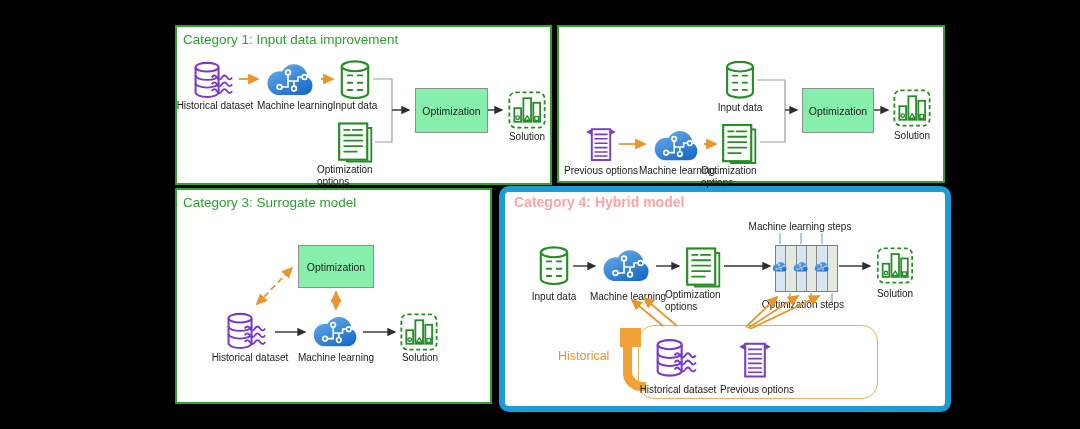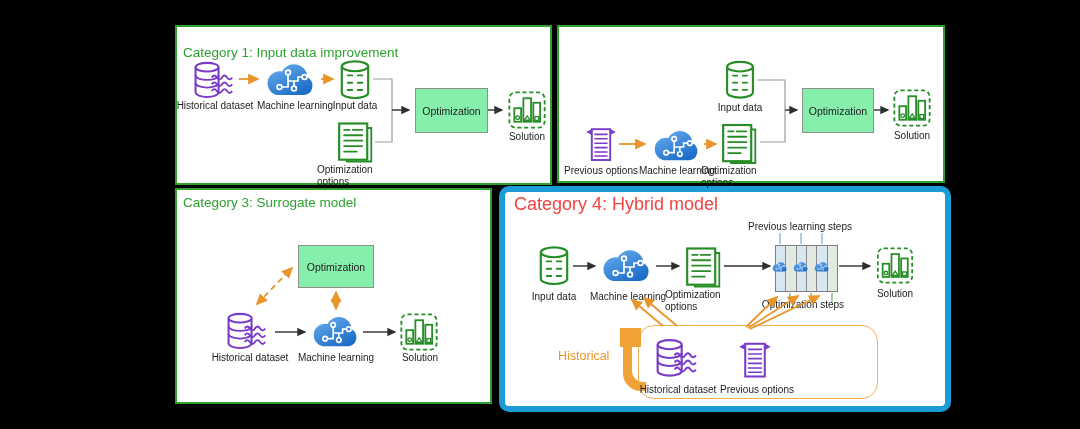--- a/index.html
+++ b/index.html
@@ -1,21 +1,21 @@
 <!DOCTYPE html>
 <html><head>
 <meta charset="utf-8">
 <style>
   html,body{margin:0;padding:0;background:#000;}
   .stage{position:relative;width:1080px;height:429px;background:#000;overflow:hidden;
          font-family:"Liberation Sans",sans-serif;}
   .panel{position:absolute;background:#fff;border:2px solid #2ea12e;box-sizing:border-box;z-index:1;}
   .panel.blue{border:6px solid #1b9cd7;border-radius:10px;z-index:2;}
   .ptitle{position:absolute;font-size:13.5px;color:#2ea12e;z-index:4;white-space:nowrap;}
-  .ptitle.blue{color:#ef4444;font-weight:normal;font-size:18px;}
+  .ptitle.blue{color:#fca5a5;font-weight:bold;font-size:14px;}
   .icon{position:absolute;z-index:3;}
   .lbl{position:absolute;z-index:4;font-size:10px;color:#1c1c1c;transform:translateX(-50%);
        white-space:nowrap;text-align:left;line-height:1.2;}
   .lbl.wrap{white-space:normal;width:78px;}
   .optbox{position:absolute;z-index:3;background:#86efac;border:1px solid #8f8f8f;box-sizing:border-box;
           display:flex;align-items:center;justify-content:center;font-size:10.5px;color:#222;}
   .stepsbox{position:absolute;z-index:3;border:1px solid #7e7e7e;box-sizing:border-box;display:flex;}
   .stripe{flex:1 1 0;border-right:1px solid #8a8a8a;}
   .stripe:last-child{border-right:none;}
   .stripe.b{background:#d8e5f3;}
@@ -95,21 +95,21 @@
         </g>
       </symbol>
     </defs>
   </svg>
 
   <section class="panel" style="left:175px;top:25px;width:377px;height:160px;"></section>
   <section class="panel" style="left:557px;top:25px;width:388px;height:158px;"></section>
   <section class="panel" style="left:175px;top:188px;width:317px;height:216px;"></section>
   <section class="panel blue" style="left:499px;top:186px;width:452px;height:226px;"></section>
 
-  <div class="ptitle" style="left:183px;top:45px;">Category 1: Input data improvement</div>
+  <div class="ptitle" style="left:183px;top:32px;">Category 1: Input data improvement</div>
   <div class="ptitle" style="left:183px;top:195px;">Category 3: Surrogate model</div>
   <div class="ptitle blue" style="left:514px;top:194px;">Category 4: Hybrid model</div>
 
   <svg class="icon" style="left:193px;top:60px;" width="46" height="40" viewBox="0 0 54 44" color="#7a3bc8">
       <use href="#sym-db-purple"></use>
     </svg>
   <div class="lbl" style="left:215px;top:100px;">Historical dataset</div>
   <svg class="icon" style="left:264px;top:61px;" width="54" height="38" viewBox="0 0 52 38">
       <use href="#sym-cloud"></use>
     </svg>
@@ -193,21 +193,21 @@
   </div>
   <svg class="minicloud" style="left:772px;top:261px;" width="16" height="12" viewBox="0 0 52 38">
       <use href="#sym-cloud"></use>
     </svg>
   <svg class="minicloud" style="left:793px;top:261px;" width="16" height="12" viewBox="0 0 52 38">
       <use href="#sym-cloud"></use>
     </svg>
   <svg class="minicloud" style="left:814px;top:261px;" width="16" height="12" viewBox="0 0 52 38">
       <use href="#sym-cloud"></use>
     </svg>
-  <div class="lbl" style="left:800px;top:221px;">Previous learning steps</div>
+  <div class="lbl" style="left:800px;top:221px;">Machine learning steps</div>
   <div class="lbl" style="left:803px;top:299px;">Optimization steps</div>
 
   <svg class="icon" style="left:875px;top:247px;" width="40" height="37" viewBox="0 0 42 42" color="#278e27">
       <use href="#sym-solution"></use>
     </svg>
   <div class="lbl" style="left:895px;top:288px;">Solution</div>
 
   <div class="expbox" style="left:638px;top:325px;width:240px;height:74px;"></div>
   <div class="explbl" style="left:558px;top:349px;">Historical</div>
   <svg class="icon" style="left:618px;top:326px;" width="30" height="70" viewBox="0 0 30 70">

